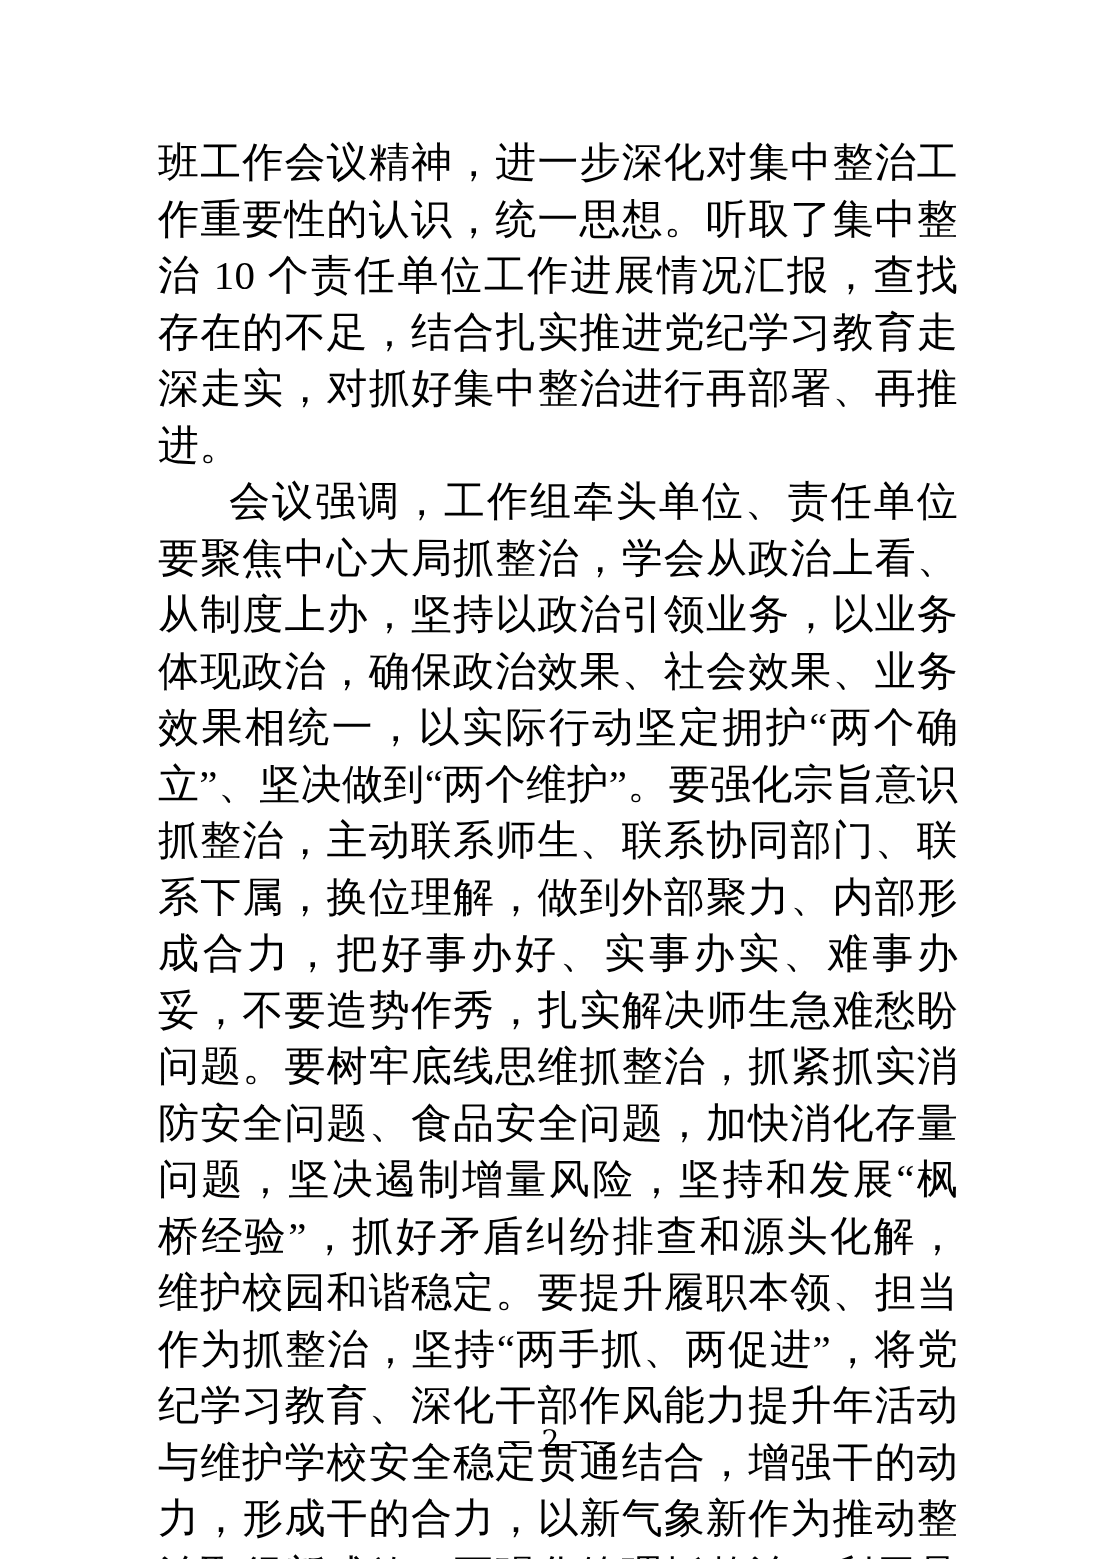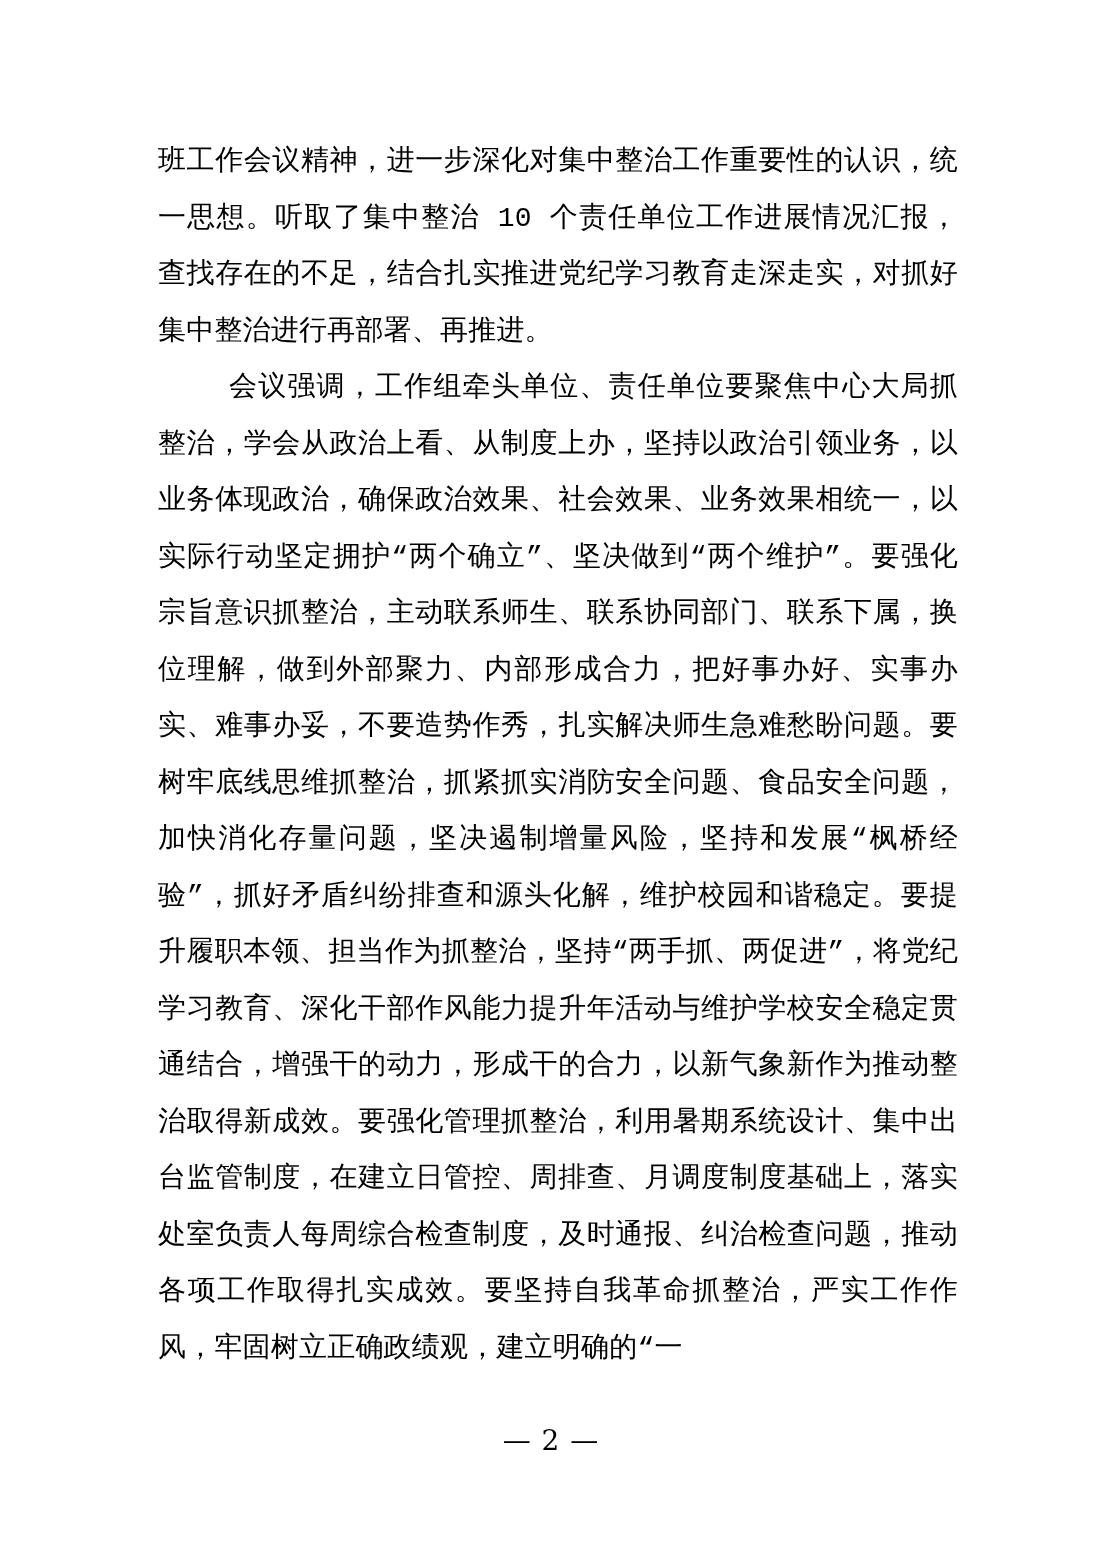--- a/index.html
+++ b/index.html
@@ -18,28 +18,28 @@
     overflow: hidden;
     box-sizing: border-box;
   }
   .content {
     position: absolute;
     left: 158px;
     top: 134px;
     width: 800px;
   }
   .para {
-    font-size: 28px;
+    font-size: 41px;
     line-height: 56.5px;
     color: #000000;
     text-align: justify;
     text-justify: inter-ideograph;
     letter-spacing: 0.2px;
     margin: 0;
-    font-family: Liberation Mono, monospace;
+    font-family: Liberation Serif, serif;
     font-weight: 500;
   }
   .para + .para {
     margin-top: 0px;
   }
   .indent {
     text-indent: 71px;
   }
   .footer {
     position: absolute;

